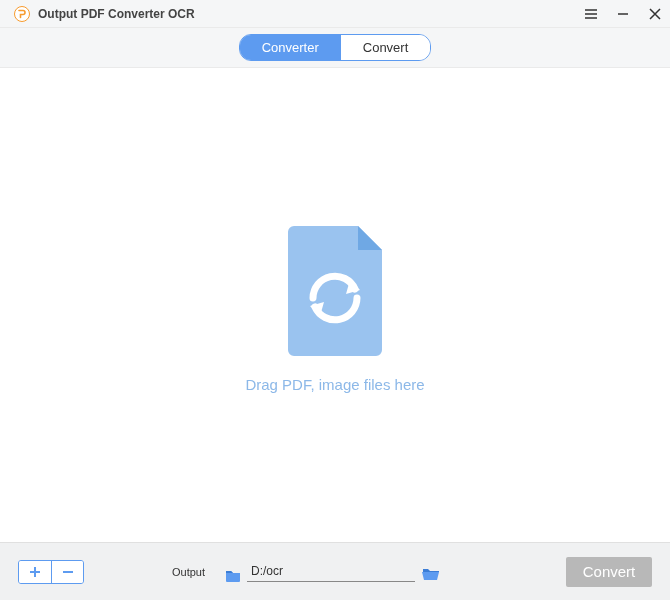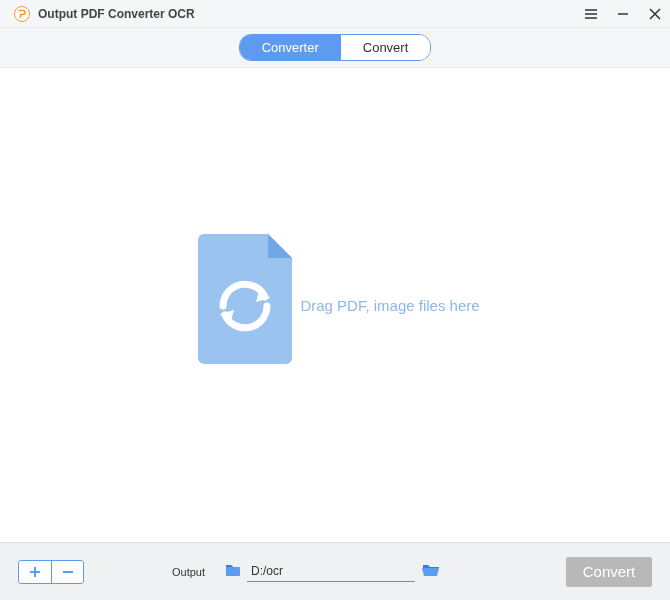--- a/index.html
+++ b/index.html
@@ -9,31 +9,31 @@
     .app-logo { width: 16px; height: 16px; margin-right: 8px; display: flex; align-items: center; justify-content: center; }
     .app-title { font-size: 12px; color: #444; font-weight: 600; flex: 1; }
     .win-controls { display: flex; align-items: center; gap: 18px; }
     .win-btn { width: 14px; height: 14px; display: flex; align-items: center; justify-content: center; cursor: pointer; color: #333; }
     
     .tabbar { height: 40px; background: #f5f6f7; display: flex; align-items: center; justify-content: center; border-bottom: 1px solid #eaeaea; }
     .tab-group { display: flex; border: 1px solid #5D9BF0; border-radius: 12px; overflow: hidden; }
     .tab { padding: 5px 22px; font-size: 13px; cursor: pointer; background: #fff; color: #333; }
     .tab.active { background: #5D9BF0; color: #fff; }
     
-    .main { height: 474px; background: #fff; display: flex; flex-direction: row; align-items: center; justify-content: center; }
+    .main { height: 474px; background: #fff; display: flex; flex-direction: column; align-items: center; justify-content: center; }
     .drop-icon { width: 110px; height: 140px; margin-bottom: 18px; }
     .drop-text { color: #8CB8E8; font-size: 15px; }
     
     .bottombar { height: 58px; background: #f0f1f2; border-top: 1px solid #e0e0e0; display: flex; align-items: center; padding: 0 18px; gap: 14px; }
     .addremove { display: flex; border: 1px solid #5D9BF0; border-radius: 3px; overflow: hidden; }
     .ar-btn { width: 32px; height: 22px; display: flex; align-items: center; justify-content: center; font-size: 16px; color: #5D9BF0; cursor: pointer; background: #fff; }
     .ar-btn + .ar-btn { border-left: 1px solid #5D9BF0; }
     .spacer1 { width: 60px; }
     .output-label { font-size: 11px; color: #333; margin-right: 6px; }
-    .output-group { display: flex; align-items: flex-start; gap: 6px; }
+    .output-group { display: flex; align-items: flex-end; gap: 6px; }
     .folder-icon { width: 16px; height: 14px; }
     .output-path { width: 168px; height: 20px; border: none; border-bottom: 1px solid #888; background: transparent; font-size: 12px; color: #333; padding: 2px 4px; outline: none; }
     .browse-icon { width: 20px; height: 16px; cursor: pointer; }
     .spacer2 { flex: 1; }
     .convert-btn { width: 86px; height: 30px; background: #b8b8b8; color: #fff; border: none; border-radius: 2px; font-size: 15px; cursor: pointer; }
   </style>
 </head>
 <body>
 
 <div class="titlebar">

